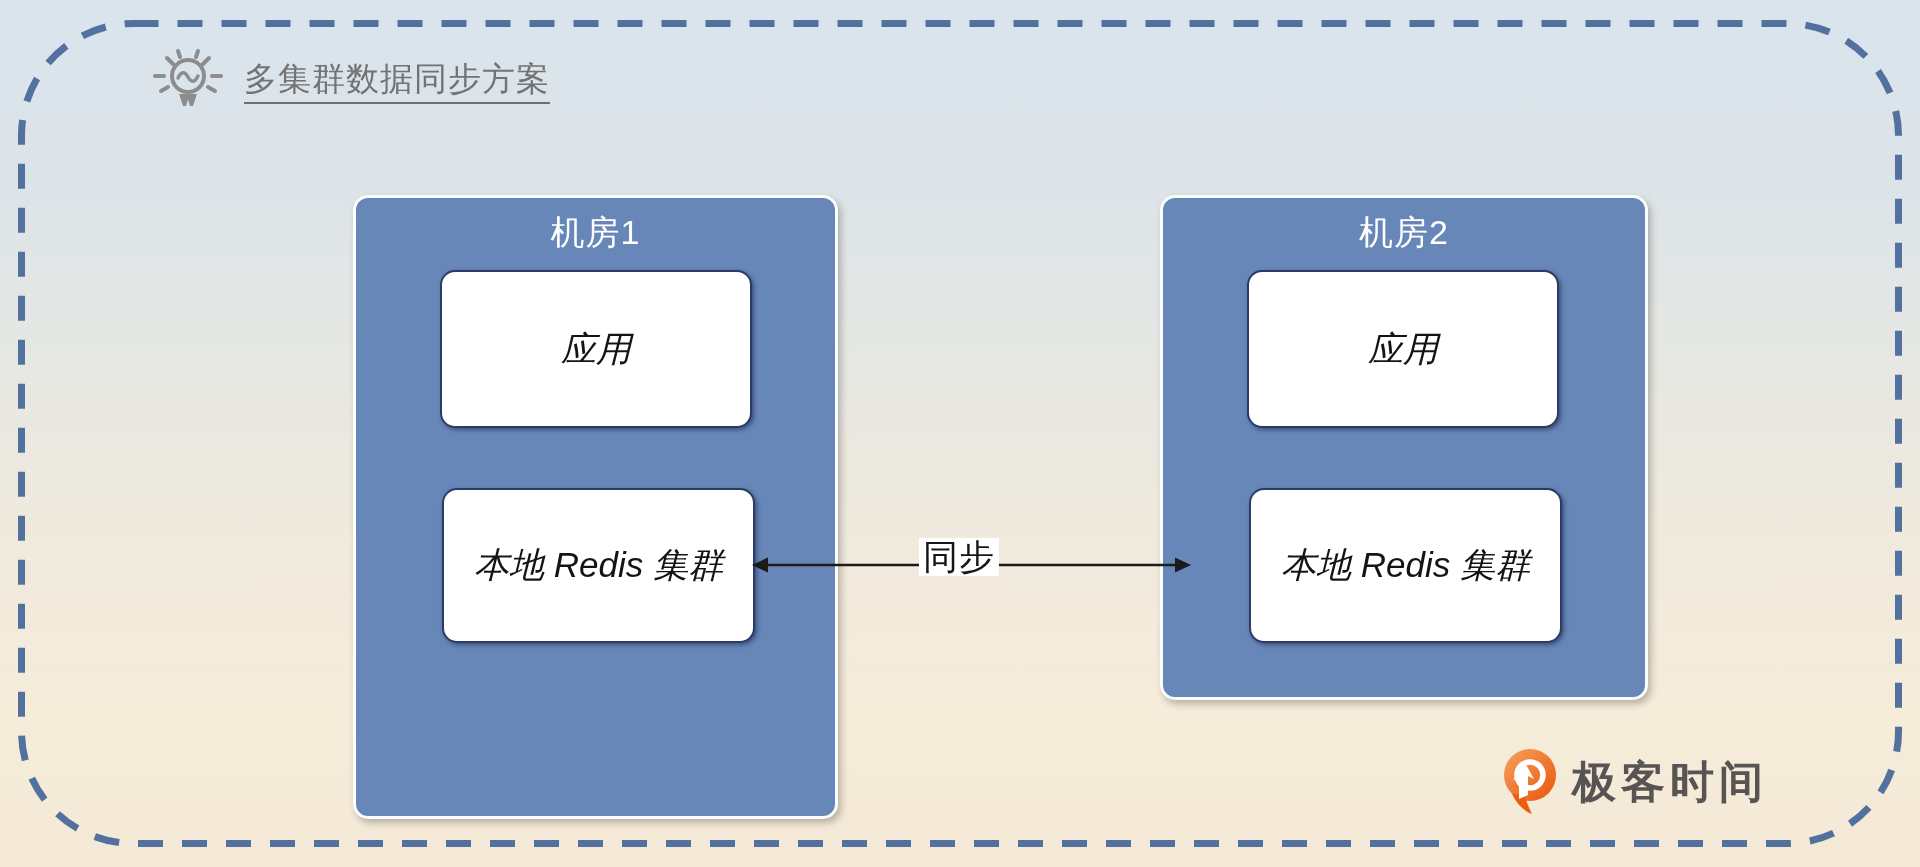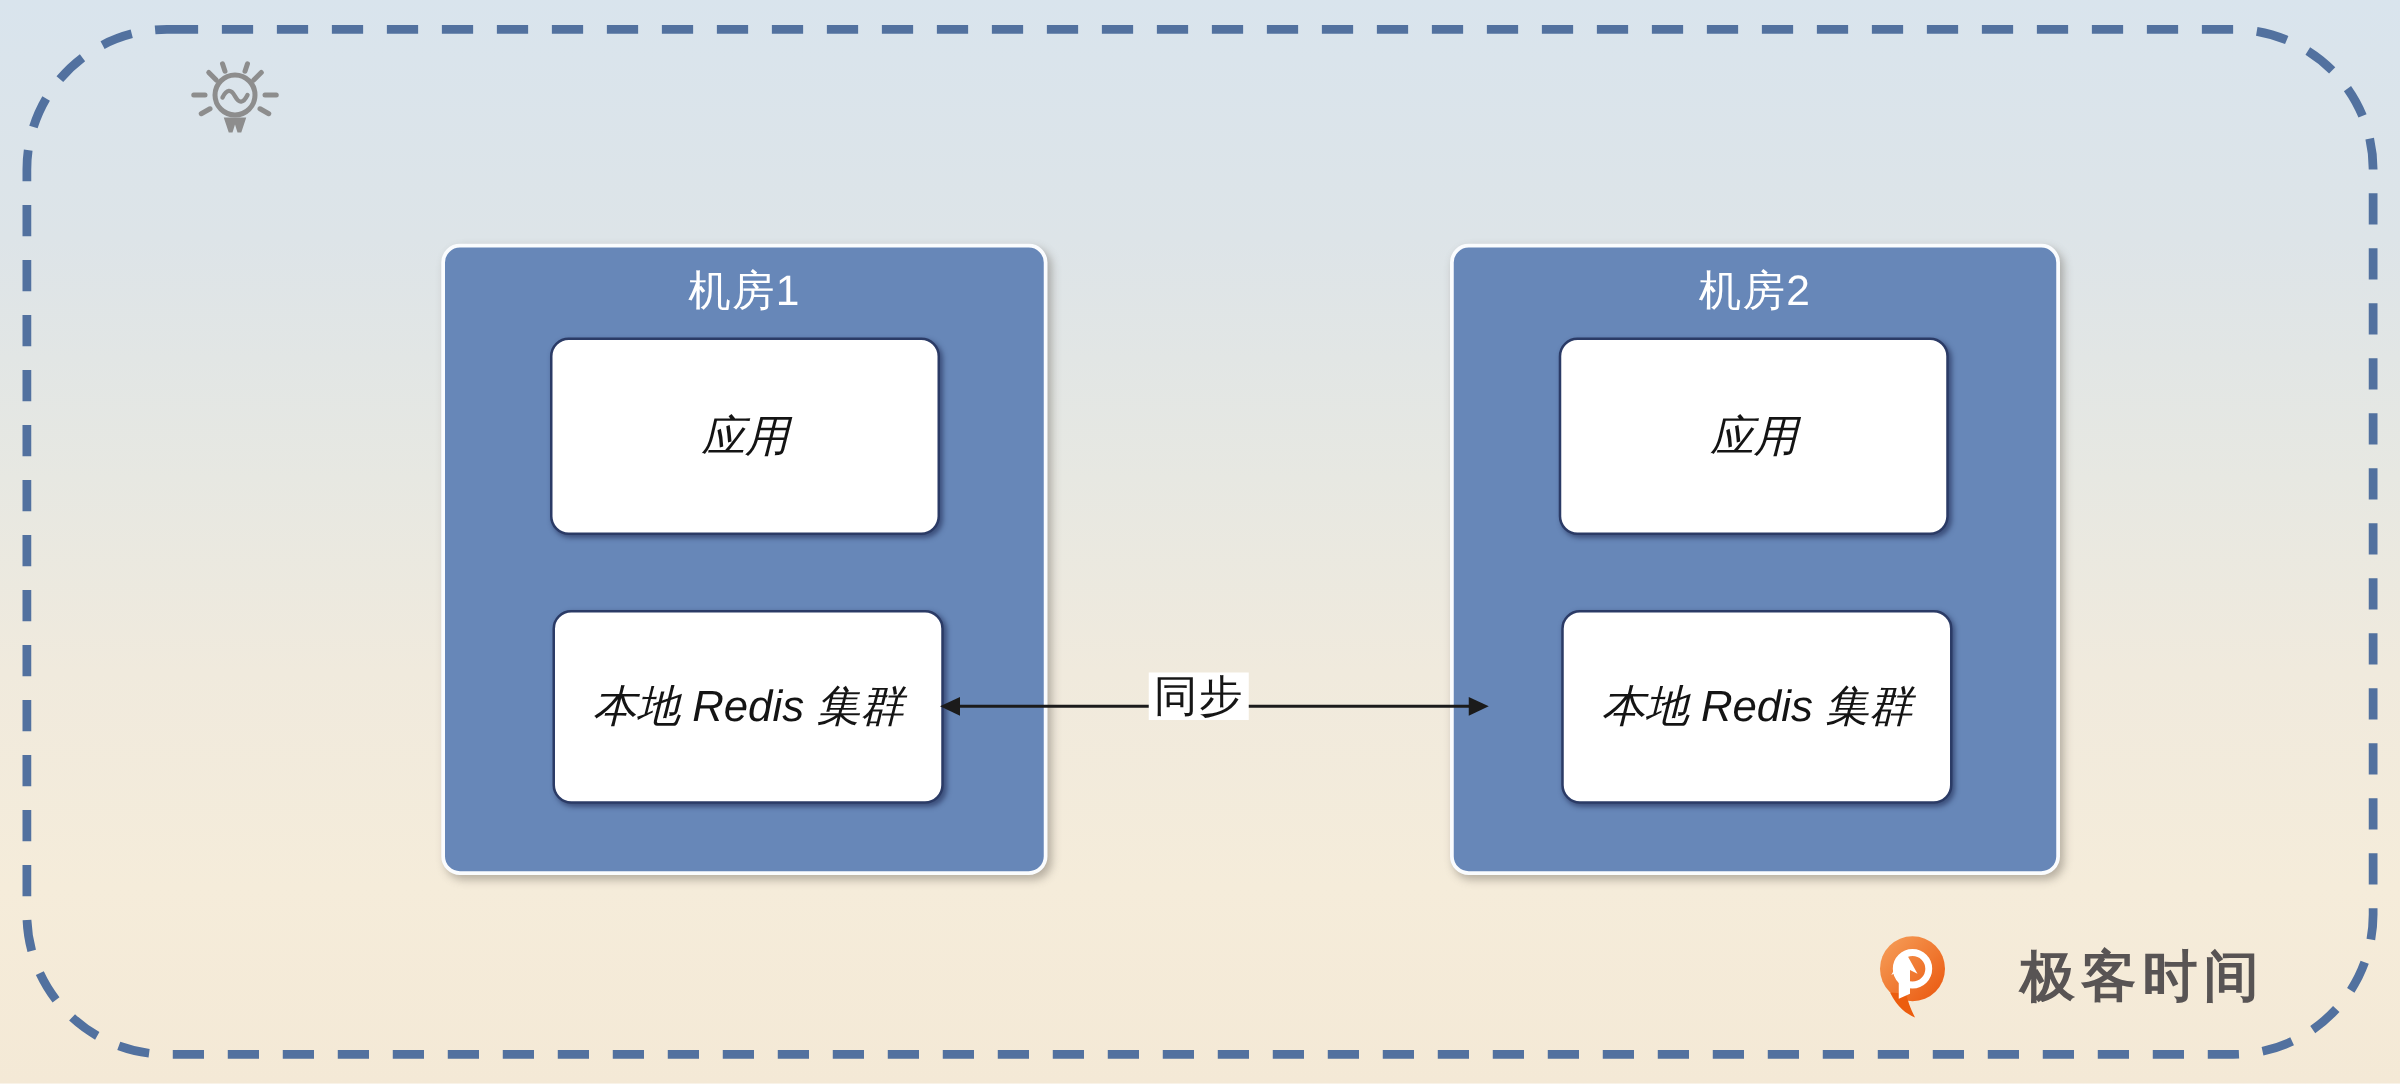--- a/index.html
+++ b/index.html
@@ -24,21 +24,21 @@
     font-size:33px;color:#737373;letter-spacing:1px;
     border-bottom:2px solid #6e6e6e;padding-bottom:5px;line-height:1.15;
   }
 
   
   .cluster{
     position:absolute;box-sizing:border-box;
     background:#6787b8;border:3px solid #fafcfe;border-radius:15px;
     box-shadow:3px 4px 7px rgba(110,105,95,0.45);
   }
-  .cluster-1{left:353px;top:195px;width:485px;height:505px;}
+  .cluster-1{left:353px;top:195px;width:485px;height:624px;}
   .cluster-2{left:1160px;top:195px;width:488px;height:505px;}
   .cluster-title{
     position:absolute;left:0;right:0;top:12px;text-align:center;
     color:#ffffff;font-size:34px;letter-spacing:1px;
   }
   .node{
     position:absolute;box-sizing:border-box;
     background:#ffffff;border:2px solid #2b3b66;border-radius:15px;
     box-shadow:2px 2px 4px rgba(25,35,75,0.55);
     display:flex;align-items:center;justify-content:center;
@@ -56,21 +56,20 @@
   }
 
   
   .logo{
     position:absolute;left:1501px;top:747px;
     display:flex;align-items:center;gap:13px;
   }
   .logo-text{
     font-size:44px;font-weight:600;color:#585454;letter-spacing:5px;
     line-height:1;
-    margin-left:44px;
   }
 </style>
 </head>
 <body>
 
 <div class="stage">
 
   <svg class="border-svg" width="1920" height="867" viewBox="0 0 1920 867">
     <rect x="21.5" y="23.5" width="1877" height="820" rx="112" fill="none" stroke="#52719f" stroke-width="7" stroke-dasharray="25 19"></rect>
   </svg>
@@ -84,20 +83,21 @@
         <line x1="64" y1="28" x2="73" y2="28"></line>
         <line x1="19" y1="10" x2="25" y2="16"></line>
         <line x1="61" y1="10" x2="55" y2="16"></line>
         <line x1="30" y1="3" x2="32" y2="9"></line>
         <line x1="50" y1="3" x2="48" y2="9"></line>
         <line x1="13" y1="43" x2="20" y2="39"></line>
         <line x1="67" y1="43" x2="60" y2="39"></line>
       </g>
       <path d="M31,46 L49,46 L45,58 L42,58 L40,51.5 L38,58 L35,58 Z" fill="#8d8d8d"></path>
     </svg>
+    <span class="title-text">多集群数据同步方案</span>
   </div>
 
   <div class="cluster cluster-1">
     <div class="cluster-title">机房1</div>
     <div class="node node-app">应用</div>
     <div class="node node-redis">本地 Redis 集群</div>
   </div>
 
   <div class="cluster cluster-2">
     <div class="cluster-title">机房2</div>

